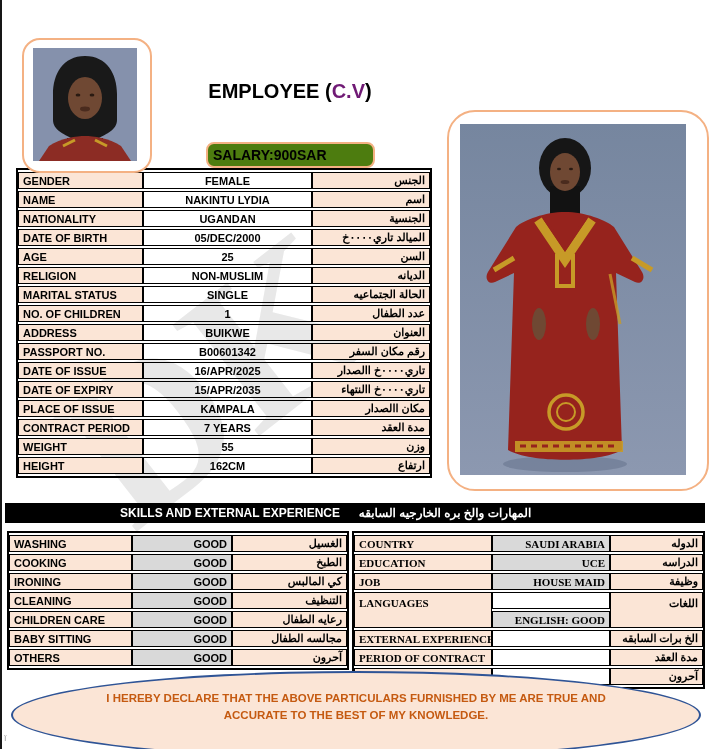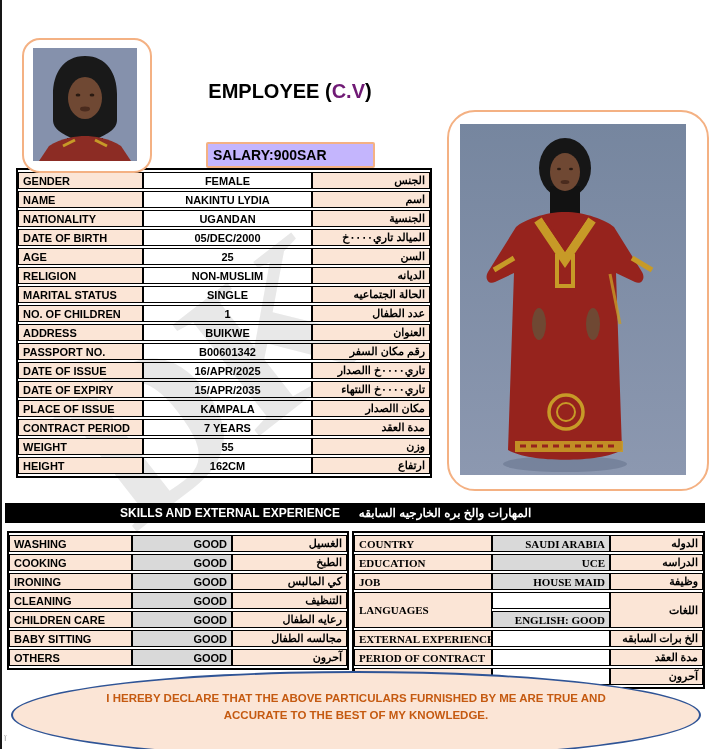--- a/index.html
+++ b/index.html
@@ -12,31 +12,31 @@
   
   .pframe{position:absolute;border:2px solid #F4B183;background:#fff;z-index:2;}
   .pframe.small{left:22px;top:38px;width:126px;height:131px;border-radius:18px;}
   .pframe.big{left:447px;top:110px;width:258px;height:377px;border-radius:28px;}
   .pframe svg{position:absolute;}
   
   .title{position:absolute;left:150px;top:80px;width:280px;text-align:center;
          font-size:20px;font-weight:bold;color:#000;z-index:2;}
   .title .accent{color:#701a75;}
   .salary{position:absolute;left:206px;top:142px;width:160px;height:22px;border:2px solid #F4B183;
-          border-radius:2px;background:#c4b5fd;font-size:14px;font-weight:bold;line-height:22px;
+          border-radius:8px;background:#4d7c0f;font-size:14px;font-weight:bold;line-height:22px;
           padding-left:5px;z-index:2;}
   
   .tbl{border-collapse:separate;border-spacing:0 2px;table-layout:fixed;border:2px solid #000;z-index:1;position:absolute;}
   .tbl td{border:1px solid #000;height:15px;padding:0 4px;font-size:11px;font-weight:bold;
           overflow:hidden;white-space:nowrap;color:#000;}
   td.lab{background:#FBE5D6;text-align:left;}
   td.val{text-align:center;background:transparent;}
   td.gray{background:#D9D9D9;text-align:right;}
   td.ar{background:#FBE5D6;text-align:right;direction:rtl;}
-  td.top{vertical-align:top;padding-top:11px;}
+  td.top{vertical-align:top;padding-top:4px;}
   .red{color:#FF0000;}
   .main-tbl{left:16px;top:168px;width:416px;}
   .skills-tbl{left:7px;top:531px;width:342px;}
   .details-tbl{left:352px;top:531px;width:353px;font-family:Liberation Serif, serif;}
   
   .bar{position:absolute;left:5px;top:503px;width:700px;height:20px;background:#000;z-index:2;}
   .bar span{position:absolute;top:0;height:20px;line-height:20px;color:#fff;font-size:12px;
             font-weight:bold;text-align:center;}
   .bar .en{left:105px;width:240px;}
   .bar .arh{left:330px;width:220px;direction:rtl;}

